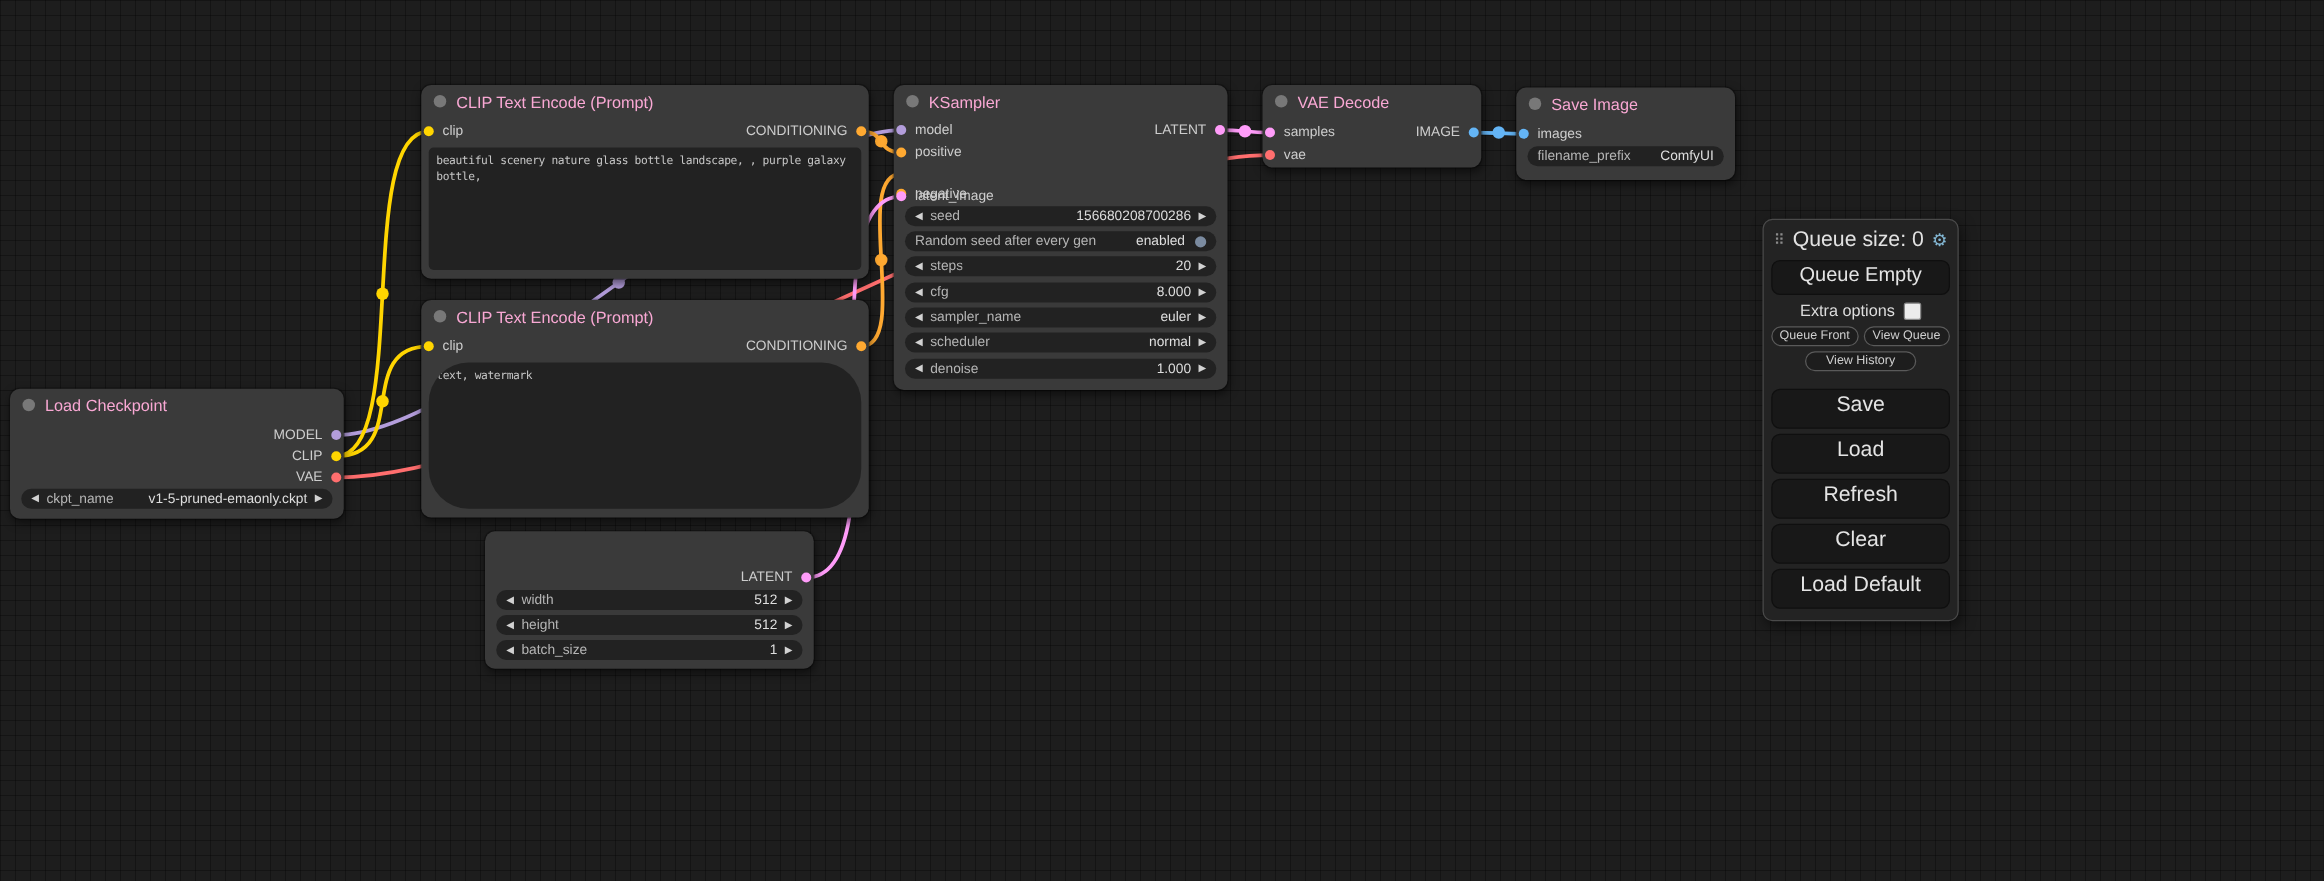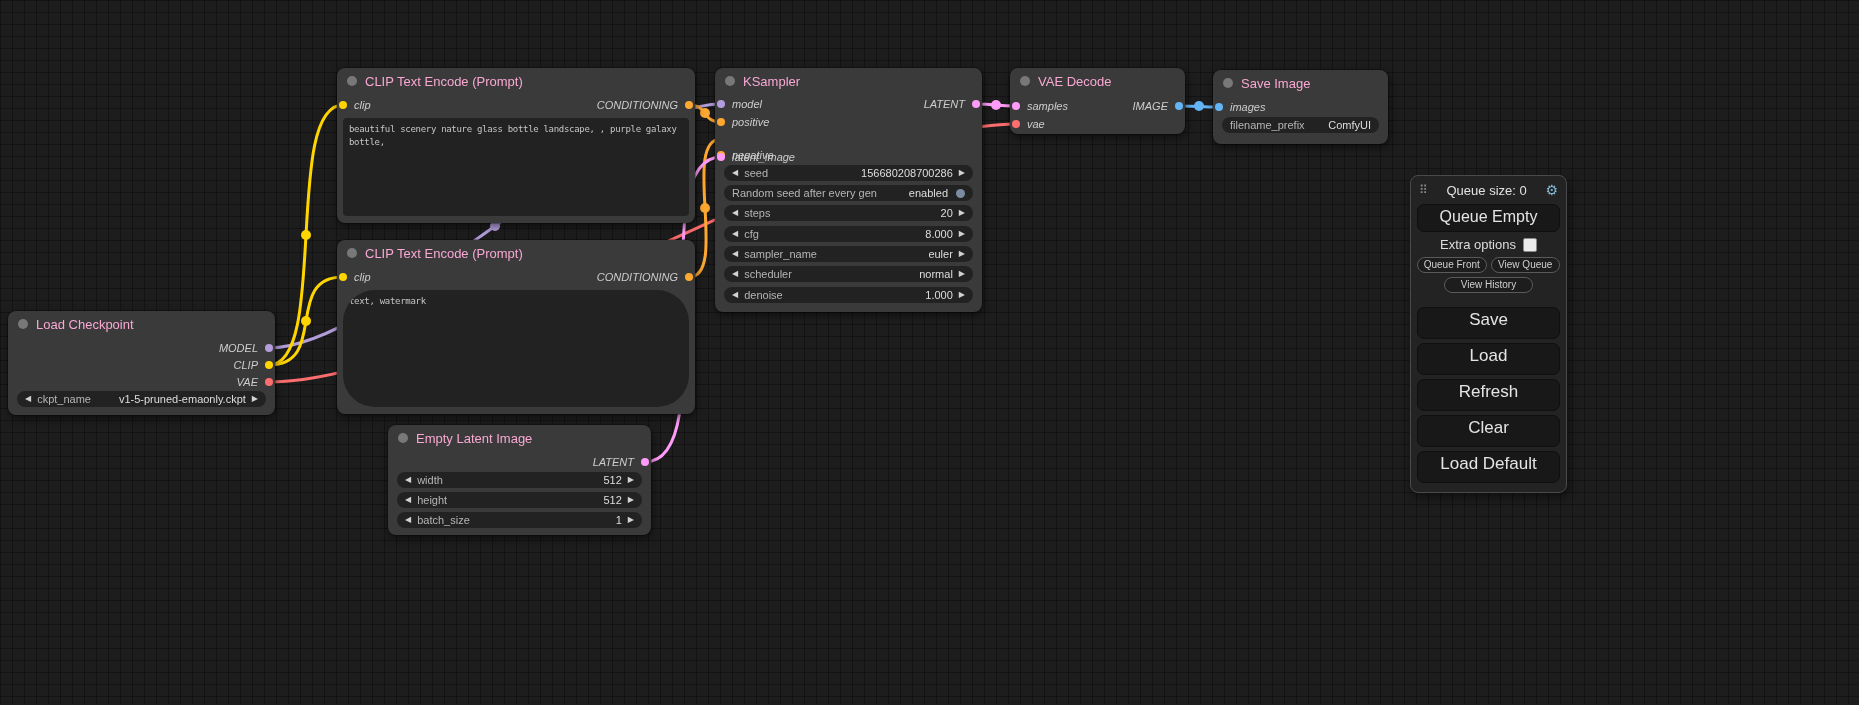--- a/index.html
+++ b/index.html
@@ -15,21 +15,21 @@
   svg.wires{position:absolute;left:0;top:0;pointer-events:none;}
 
   .node{
     position:absolute;background:#3a3a3a;border-radius:8px;
     box-shadow:1px 3px 8px rgba(0,0,0,.55), 0 0 0 1px rgba(0,0,0,.25);
     color:#c9c9c9;font-size:11px;
   }
   .node-title{height:26px;display:flex;align-items:center;gap:8px;padding:0 10px;}
   .node-dot{width:10px;height:10px;border-radius:50%;background:#787878;flex:0 0 auto;}
   .node-title-text{font-size:13px;color:#f9a8d4;white-space:nowrap;overflow:hidden;}
-  .slot{position:absolute;height:16px;line-height:16px;font-size:11px;color:#cdcdcd;white-space:nowrap;font-style:italic;}
+  .slot{position:absolute;height:16px;line-height:16px;font-size:11px;color:#cdcdcd;white-space:nowrap;}
   .slot.in{left:0;padding-left:17px;}
   .slot.out{right:0;padding-right:17px;text-align:right;}
   .slot-dot{position:absolute;top:4px;width:8px;height:8px;border-radius:50%;background:#888;}
   .slot.in .slot-dot{left:2px;}
   .slot.out .slot-dot{right:2px;}
 
   .widget{
     position:absolute;left:9px;right:9px;height:16px;background:#222;border-radius:8px;
     display:flex;align-items:center;gap:6px;padding:0 8px;box-sizing:border-box;
     font-size:11px;color:#b5b5b5;
@@ -47,21 +47,21 @@
   }
 
   .menu{
     position:absolute;left:1410px;top:175px;width:157px;box-sizing:border-box;
     background:#232323;border:1px solid #4a4a4a;border-radius:8px;
     padding:5px 6px 9px;display:flex;flex-direction:column;gap:4px;
     box-shadow:2px 4px 10px rgba(0,0,0,.5);color:#ddd;
   }
   .menu-header{display:flex;align-items:center;gap:6px;padding:1px 2px 2px;}
   .drag-handle{color:#8a8a8a;font-size:12px;cursor:move;}
-  .queue-size{flex:1;text-align:center;font-size:13px;color:#e2e2e2;}
+  .queue-size{flex:1;text-align:center;font-size:17px;color:#e2e2e2;}
   .gear{color:#84b9d6;font-size:14px;cursor:pointer;}
   .btn{font-family:inherit;background:#181818;border:1px solid #0f0f0f;border-radius:7px;
        color:#e4e4e4;text-align:center;cursor:pointer;padding:2px 0 3px;}
   .btn.queue-prompt{font-size:16px;padding:3px 0 5px;}
   .btn.big{font-size:17px;padding:2px 0 8px;}
   .btn.small{flex:1;font-size:10px;padding:1px 2px 2px;background:#1d1d1d;
              border:1px solid #5a5a5a;border-radius:9px;color:#cfcfcf;}
   .extra-row{display:flex;align-items:center;justify-content:center;gap:7px;font-size:13px;padding:1px 0;text-align:center;}
   .checkbox{width:12px;height:12px;background:#ececec;border:1px solid #8a8a8a;border-radius:2px;cursor:pointer;}
   .small-row{display:flex;gap:4px;}
@@ -149,24 +149,20 @@
       <span>clip</span>
     </div>
     <div class="slot out" style="top:29px;">
       <span>CONDITIONING</span>
       <span class="slot-dot" style="background: rgb(255, 169, 49);"></span>
     </div>
     <div class="textarea" style="top:50px;height:117px;border-radius:32px;">text, watermark</div>
   </div>
 
   <div class="node" style="left:388px;top:425px;width:263px;height:110px;">
-    <div class="node-title">
-      <span class="node-dot"></span>
-      <span class="node-title-text">Empty Latent Image</span>
-    </div>
     <div class="slot out" style="top:29px;">
       <span>LATENT</span>
       <span class="slot-dot" style="background: rgb(255, 156, 249);"></span>
     </div>
     <div class="widget" style="top:47px;">
       <span class="arrow">◀</span>
       <span class="w-label">width</span>
       <span class="w-value">512</span>
       <span class="arrow">▶</span>
     </div>

